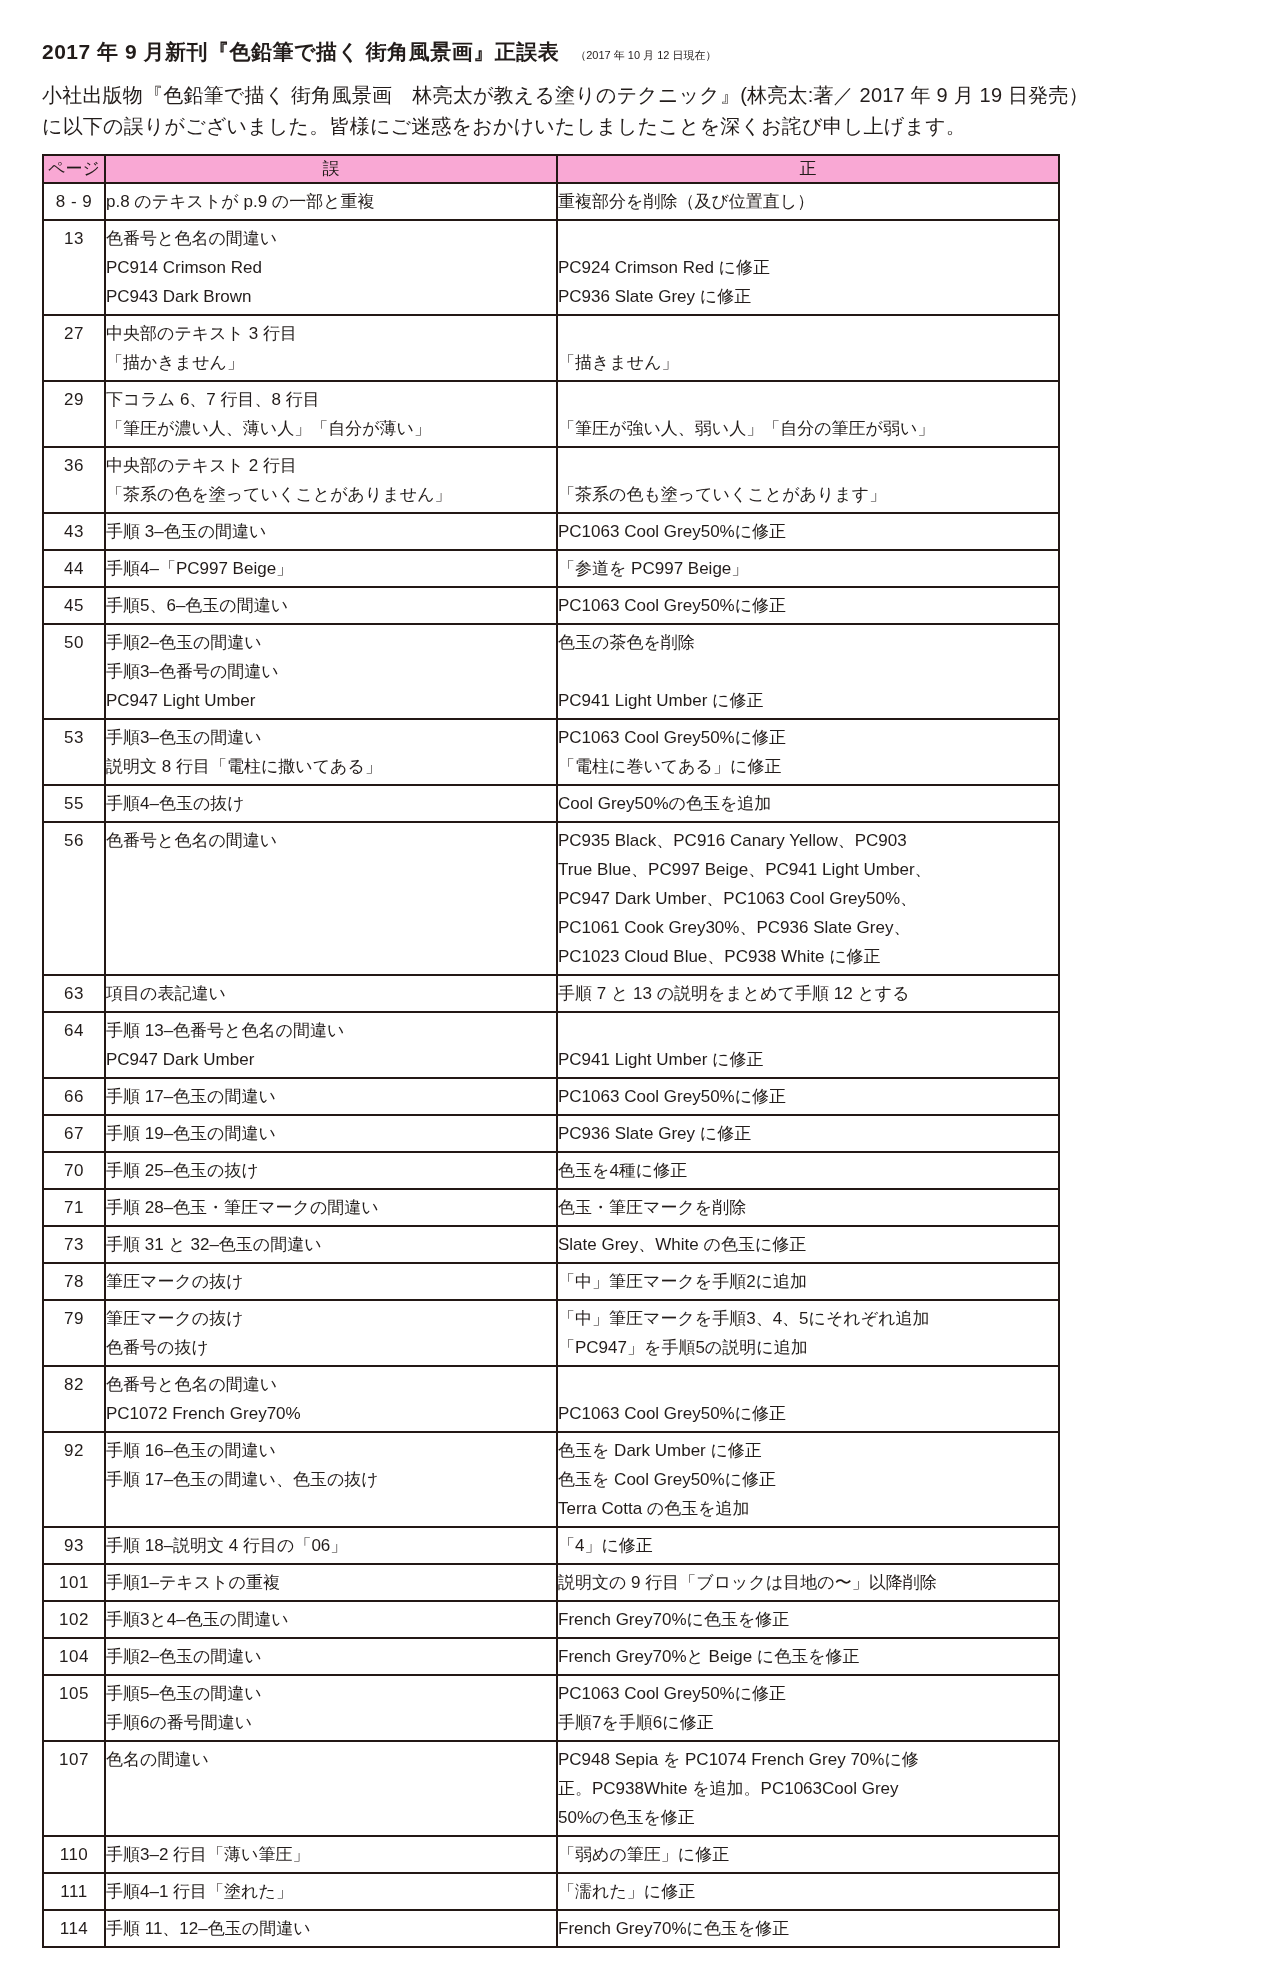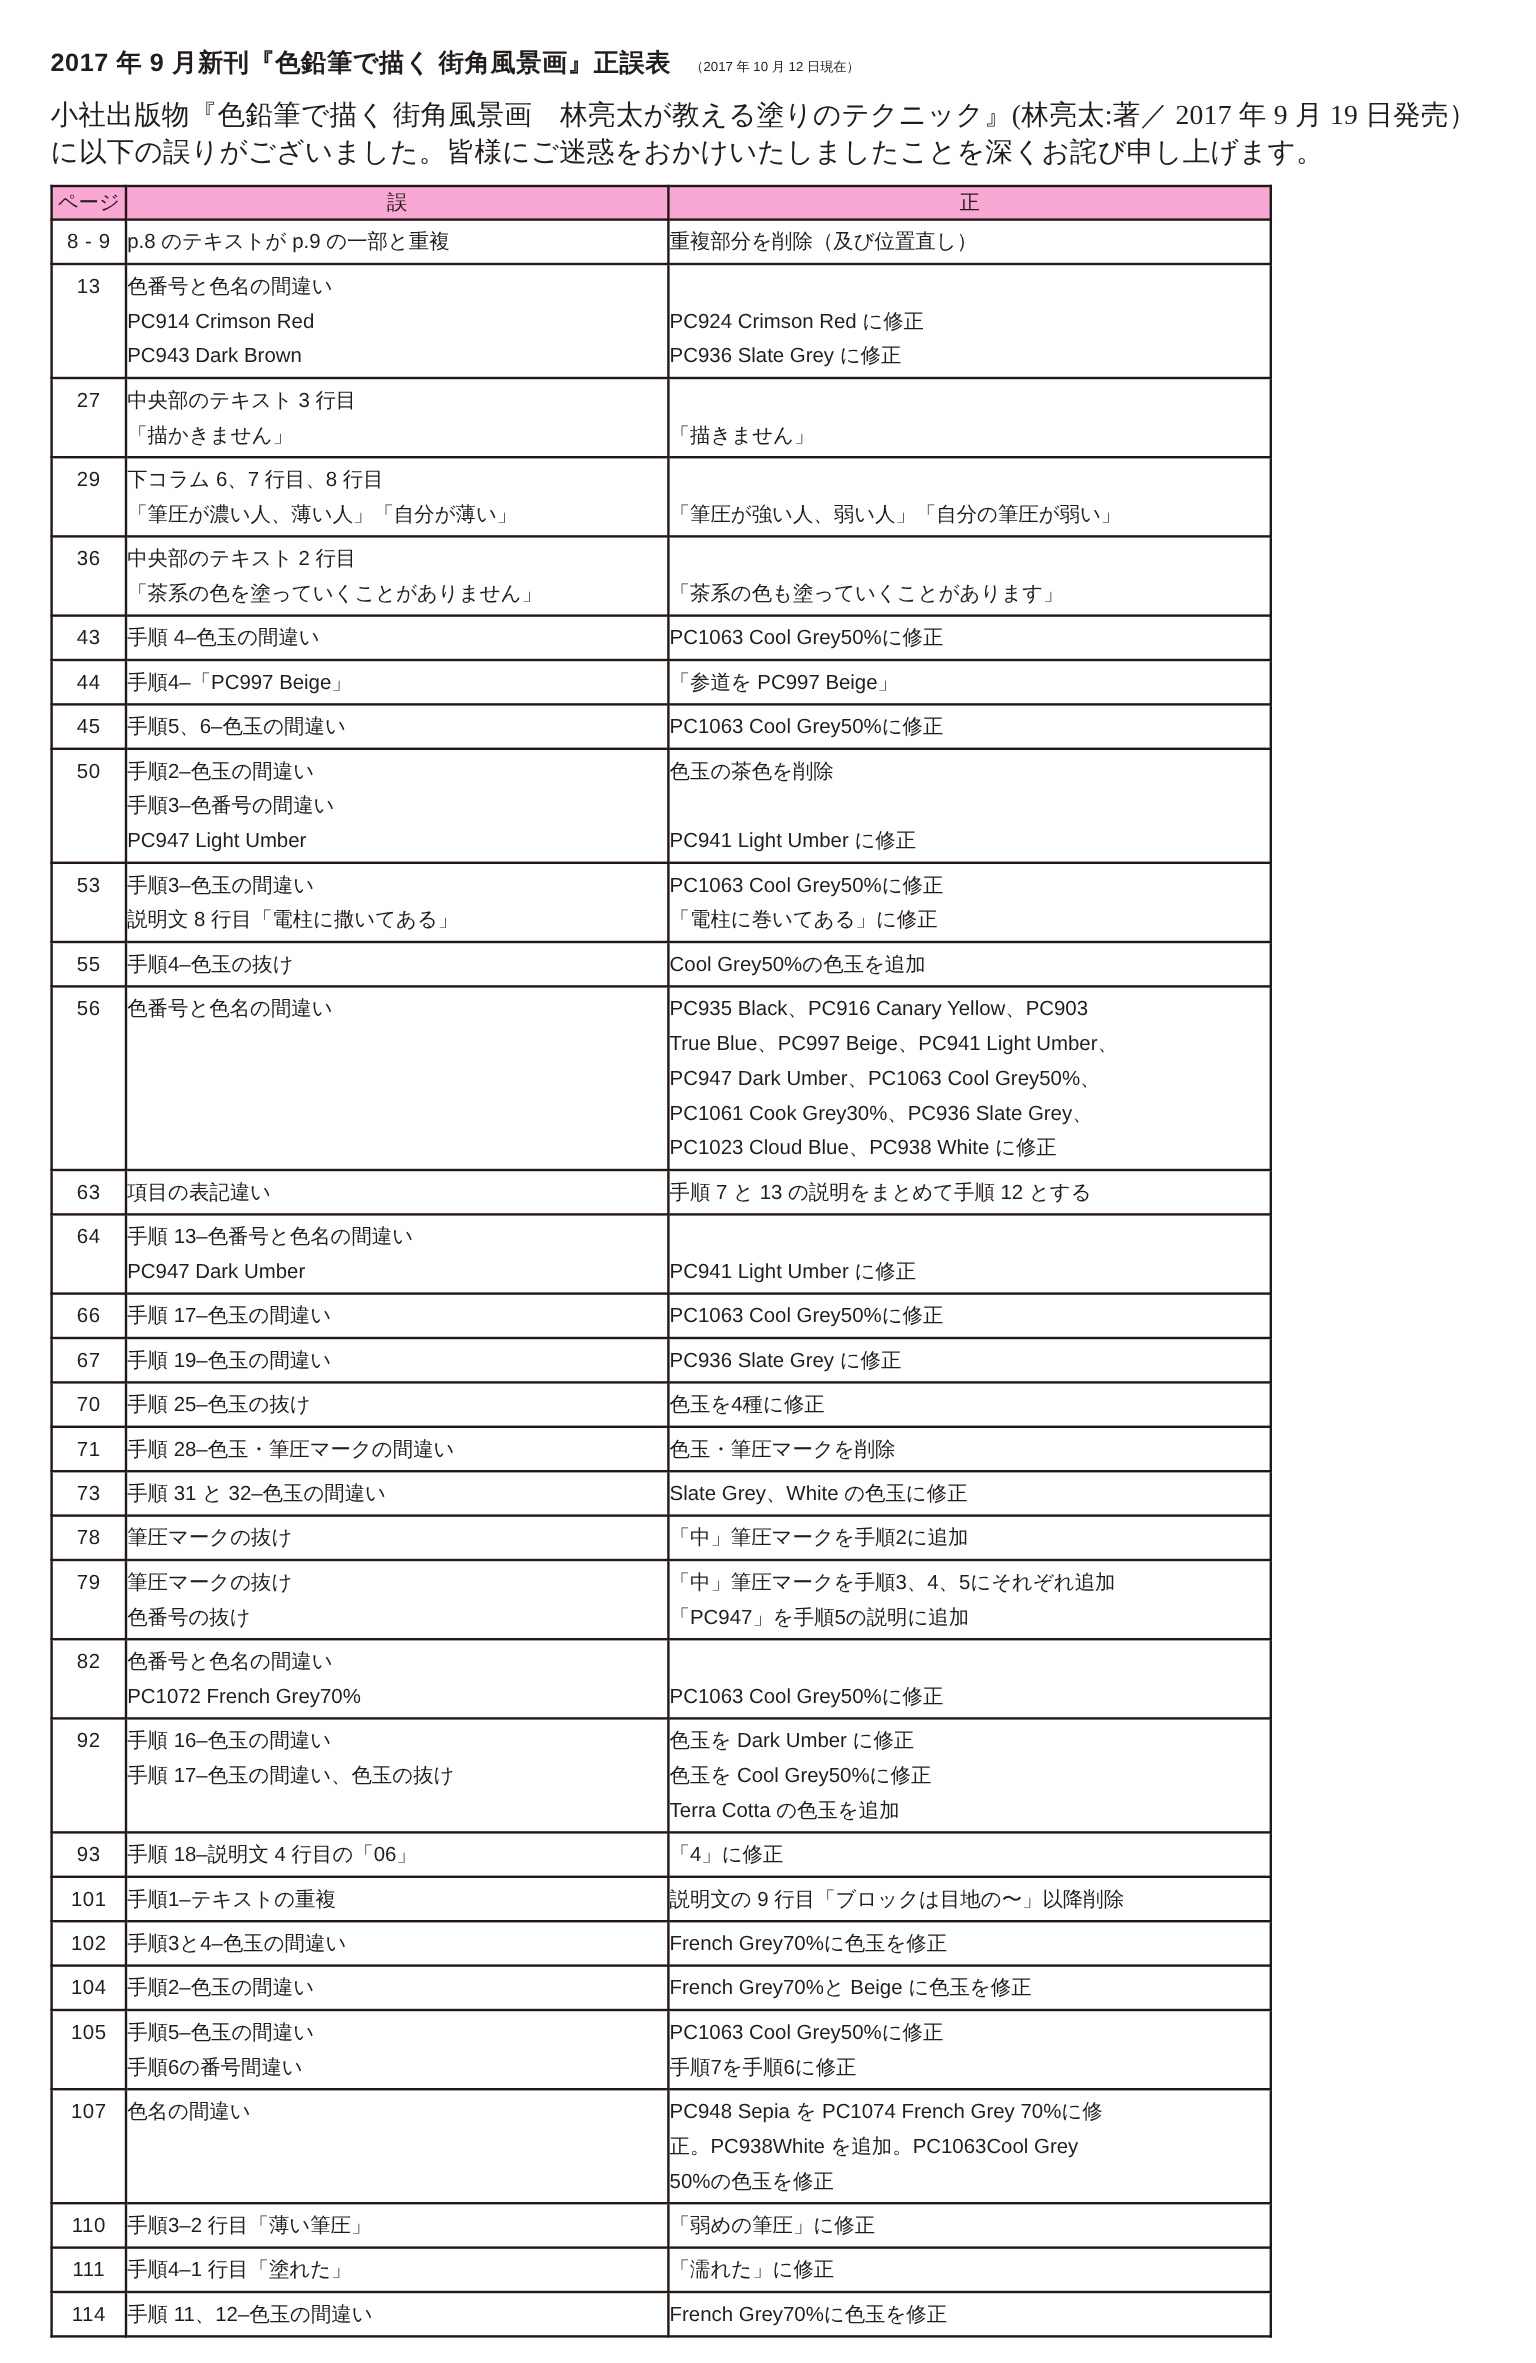--- a/index.html
+++ b/index.html
@@ -25,25 +25,24 @@
     white-space: nowrap;
   }
   .title-line .date-note {
     font-size: 11px;
     font-weight: normal;
     margin-left: 16px;
     letter-spacing: 0;
   }
   .intro {
     margin: 0;
-    font-size: 23px;
+    font-size: 20px;
     line-height: 31px;
     letter-spacing: 0.2px;
     white-space: nowrap;
-    font-family: Liberation Serif, serif;
   }
   table.errata {
     margin-top: 12px;
     border-collapse: collapse;
     table-layout: fixed;
     width: 1016px;
   }
   table.errata th, table.errata td {
     border: 2px solid #231815;
     font-size: 17px;
@@ -164,21 +163,21 @@
           <td class="text-cell">
             <div class="cell-line"></div>
             <div class="cell-line">「茶系の色も塗っていくことがあります」</div>
           </td>
         </tr>
         <tr>
           <td class="page-cell">
             <div class="cell-line">43</div>
           </td>
           <td class="text-cell">
-            <div class="cell-line">手順 4–色玉の間違い</div>
+            <div class="cell-line">手順 3–色玉の間違い</div>
           </td>
           <td class="text-cell">
             <div class="cell-line">PC1063 Cool Grey50%に修正</div>
           </td>
         </tr>
         <tr>
           <td class="page-cell">
             <div class="cell-line">44</div>
           </td>
           <td class="text-cell">

